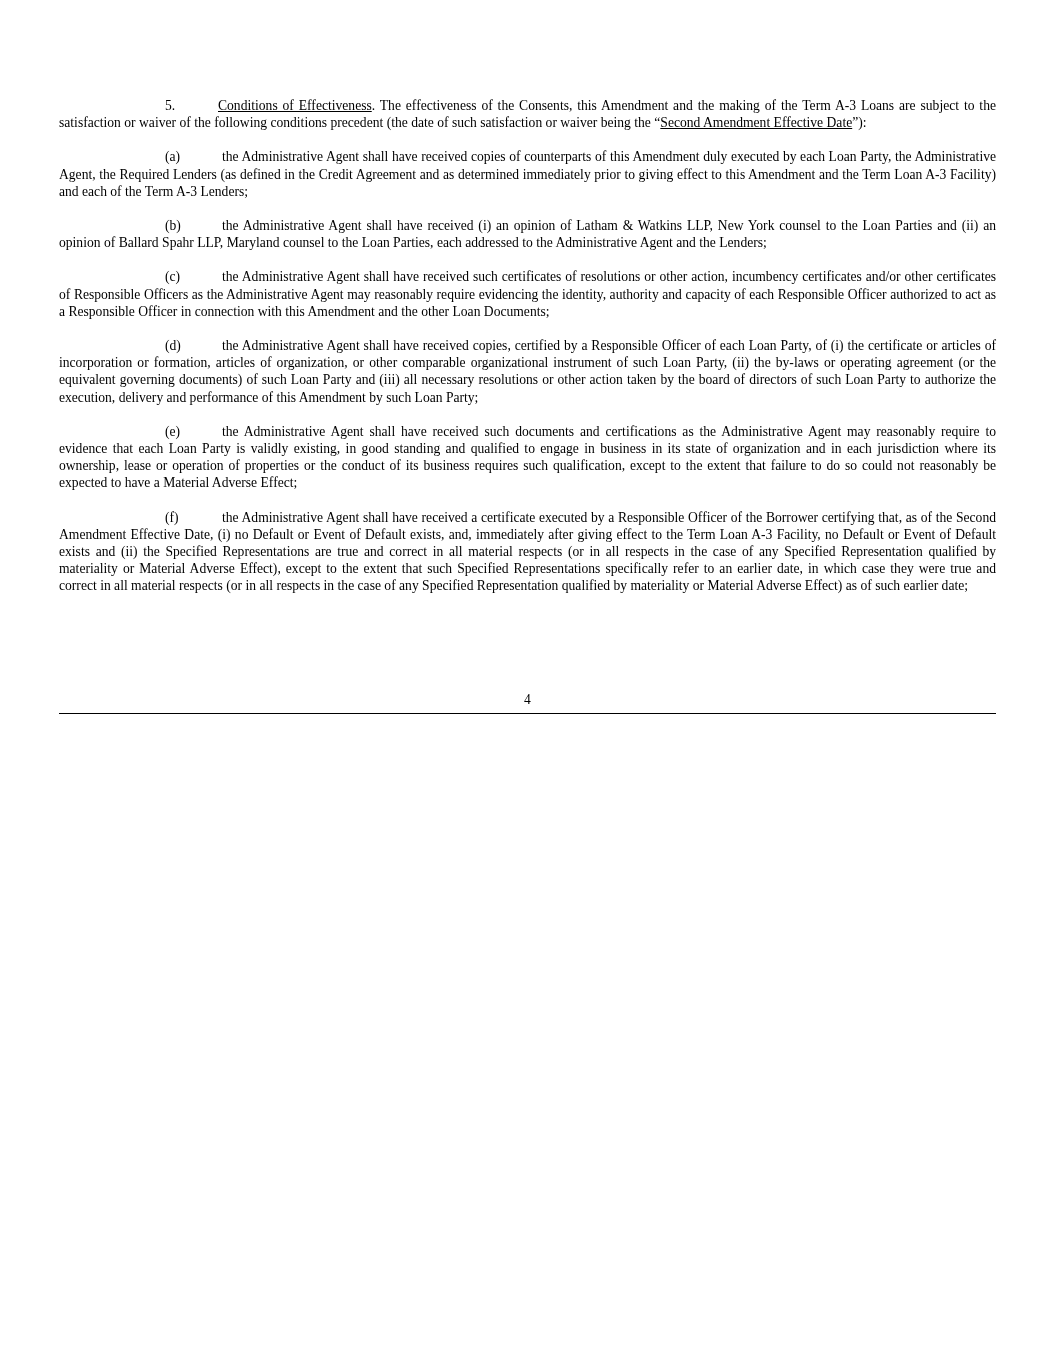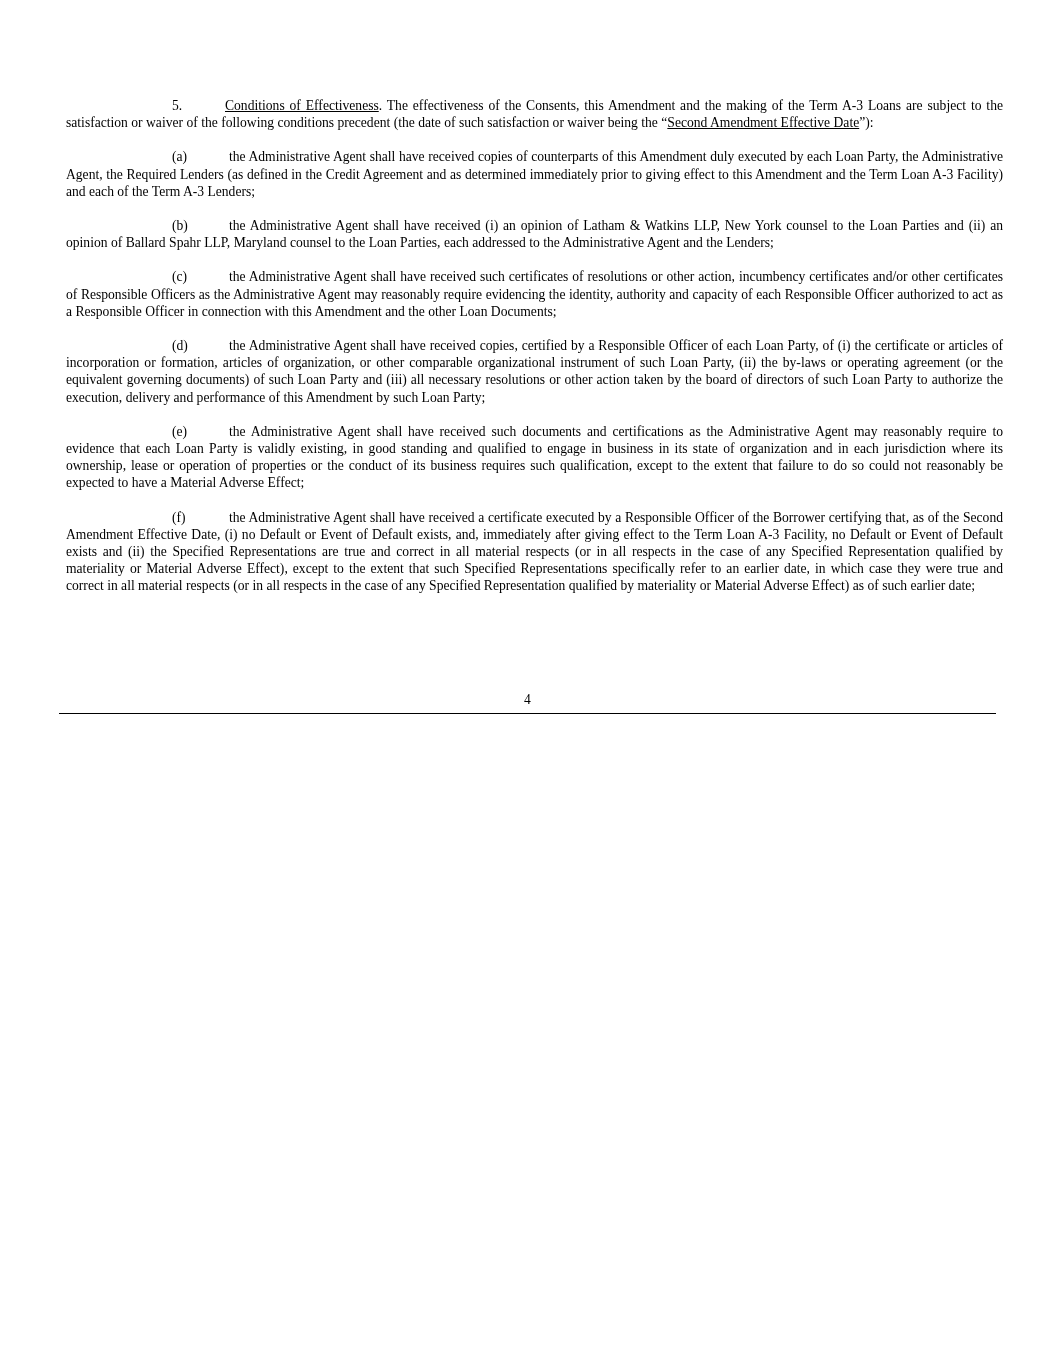--- a/index.html
+++ b/index.html
@@ -13,21 +13,21 @@
     height: 1365px;
     position: relative;
     overflow: hidden;
     font-family: "Liberation Serif", "DejaVu Serif", serif;
     font-size: 13.6px;
     line-height: 17.2px;
     color: #000000;
   }
   .doc {
     position: absolute;
-    left: 66px;
+    left: 59px;
     top: 97px;
     width: 937px;
   }
   p.para {
     margin: 0 0 17px 0;
     text-align: justify;
     text-indent: 106px;
   }
   .num {
     display: inline-block;

